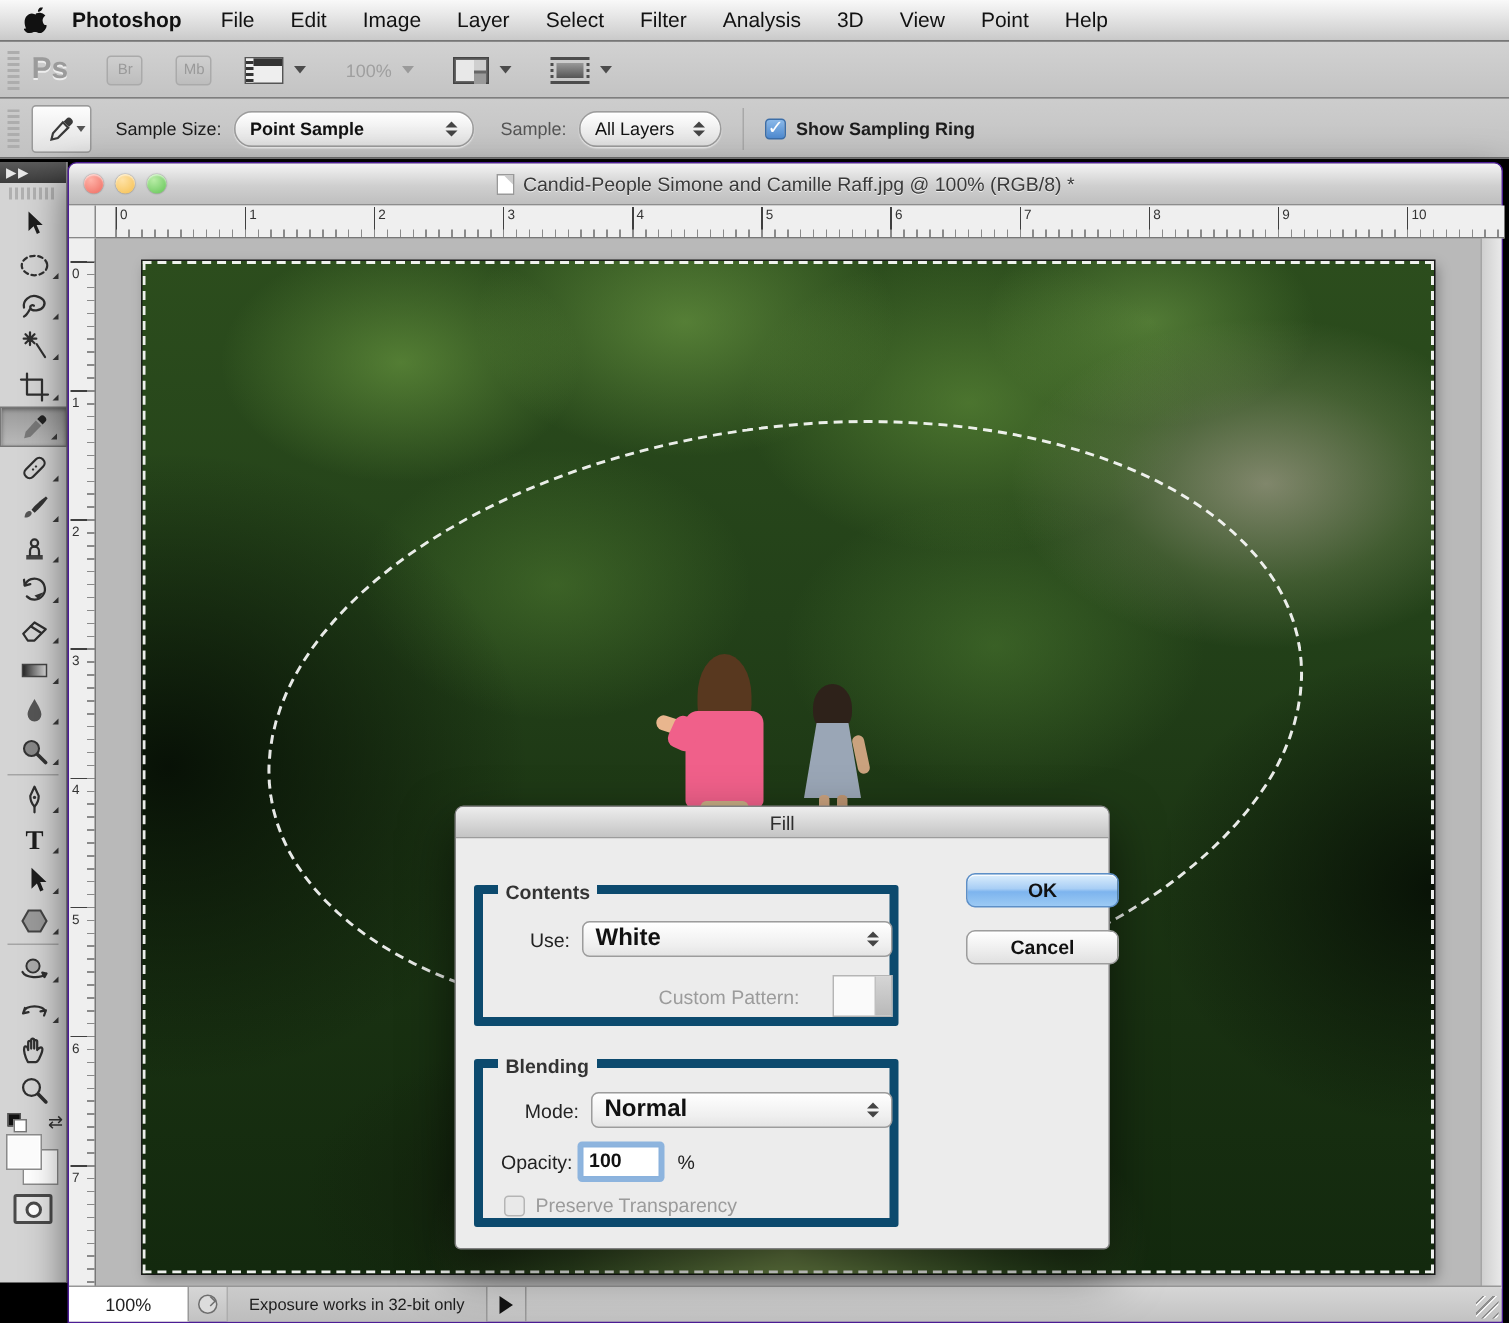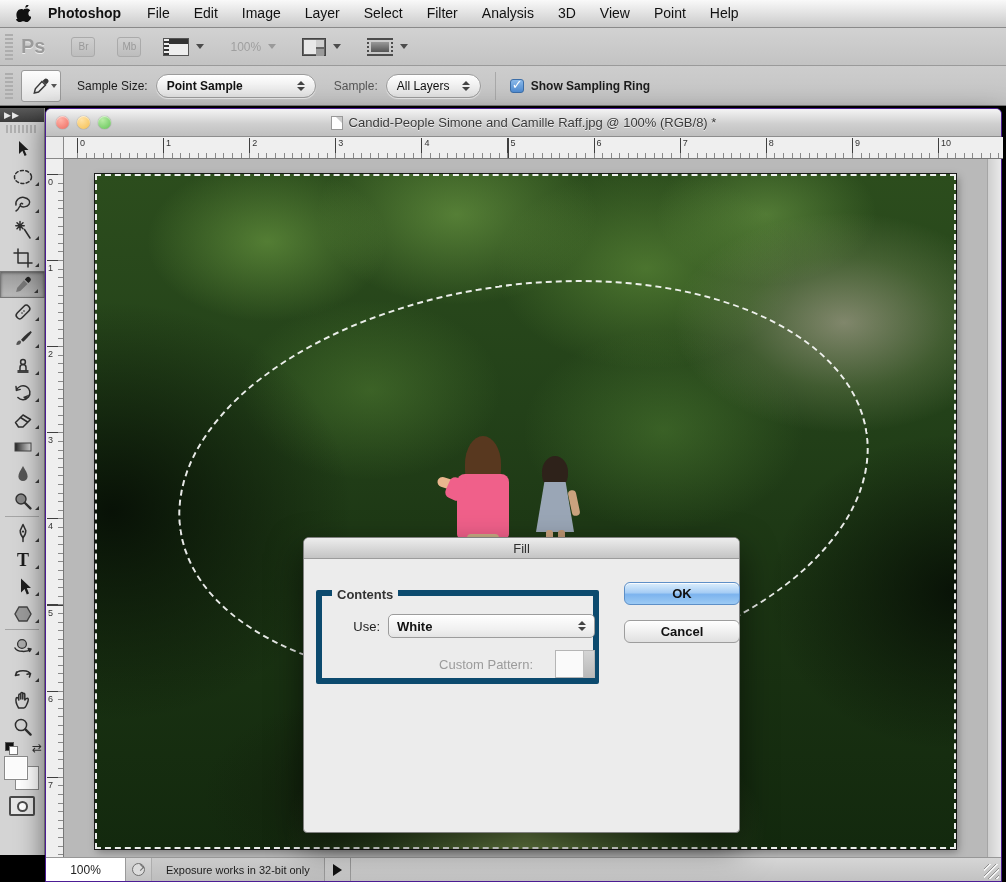--- a/index.html
+++ b/index.html
@@ -186,27 +186,27 @@
   .fieldset { position:absolute; border:6px solid #0c4a6e; border-radius:2px; }
   .fieldset .legend { position:absolute; top:-9px; left:10px; background:#ececec; padding:0 5px;
     font-size:13px; font-weight:bold; color:#333; }
   #fs-contents { left:12px; top:52px; width:283px; height:94px; }
   #fs-blending { left:12px; top:168px; width:283px; height:112px; }
   .fieldrow { position:absolute; display:flex; align-items:center; }
   .flabel { font-size:13px; color:#222; text-align:right; }
   .flabel.dim { color:#9b9b9b; }
   .dropdown { height:24px; border:1px solid #9c9c9c; border-radius:5px;
     background:linear-gradient(#ffffff,#efefef 70%,#e4e4e4); box-shadow:inset 0 1px 0 #fff;
-    display:flex; align-items:center; padding:0 8px; font-size:13px; font-weight:bold; color:#111; }
+    display:flex; align-items:center; padding:0 8px; font-size:16px; font-weight:bold; color:#111; }
   .dropdown .val { flex:1; }
   .pattern-swatch { width:40px; height:28px; border:1px solid #b5b5b5; background:#fafafa; position:relative; }
   .pattern-swatch:after { content:""; position:absolute; right:0; top:0; bottom:0; width:10px; background:linear-gradient(#d5d5d5,#b9b9b9); border-left:1px solid #c0c0c0; }
   #opacityfield { width:52px; height:21px; border:1px solid #8ab2dd; background:#fff; font-size:13px; font-weight:bold; color:#111;
     padding:1px 4px; box-shadow:0 0 0 3px rgba(125,170,220,.85); border-radius:1px; }
-  .dlg-btn { position:absolute; left:320px; width:116px; height:23px; border-radius:6px; font-size:13px; font-weight:bold;
+  .dlg-btn { position:absolute; left:340px; width:102px; height:23px; border-radius:6px; font-size:13px; font-weight:bold;
     display:flex; align-items:center; justify-content:center; color:#111; }
   #okbtn { top:44px; background:linear-gradient(#dceefc,#a8cef5 45%,#7db4ee 55%,#9ccaf4);
     border:1px solid #5d8fc7; box-shadow:inset 0 1px 0 rgba(255,255,255,.8); }
   #cancelbtn { top:82px; background:linear-gradient(#ffffff,#ededed 60%,#e0e0e0); border:1px solid #9d9d9d;
     box-shadow:inset 0 1px 0 #fff; }
 
   .small-note { font-size:13px; color:#9b9b9b; }
 </style>
 </head>
 <body>
@@ -531,16 +531,38 @@
             <i class="dn"></i>
           </span>
       </div>
     </div>
     <div class="fieldrow" style="left:18px; top:54px; width:255px;gap:12px;">
       <span class="flabel dim" style="flex:1; margin-right:10px;">Custom Pattern:</span>
       <div class="pattern-swatch"></div>
     </div>
   </div>
 
+  <div class="fieldset" id="fs-blending">
+    <span class="legend">Blending</span>
+    <div class="fieldrow" style="left:18px; top:16px; width:255px;">
+      <span class="flabel" style="width:46px; margin-right:8px;">Mode:</span>
+      <div class="dropdown" style="flex:1;">
+        <span class="val">Normal</span>
+        <span class="stepper">
+            <i class="up"></i>
+            <i class="dn"></i>
+          </span>
+      </div>
+    </div>
+    <div class="fieldrow" style="left:12px; top:52px;">
+      <span class="flabel" style="margin-right:6px;">Opacity:</span>
+      <div id="opacityfield">100</div>
+      <span class="flabel" style="margin-left:12px;">%</span>
+    </div>
+    <div class="fieldrow" style="left:14px; top:84px;">
+      <div class="checkbox disabled"></div>
+      <span class="small-note">Preserve Transparency</span>
+    </div>
+  </div>
 
   <div class="dlg-btn" id="okbtn">OK</div>
   <div class="dlg-btn" id="cancelbtn">Cancel</div>
 </div>
 
 </body></html>

